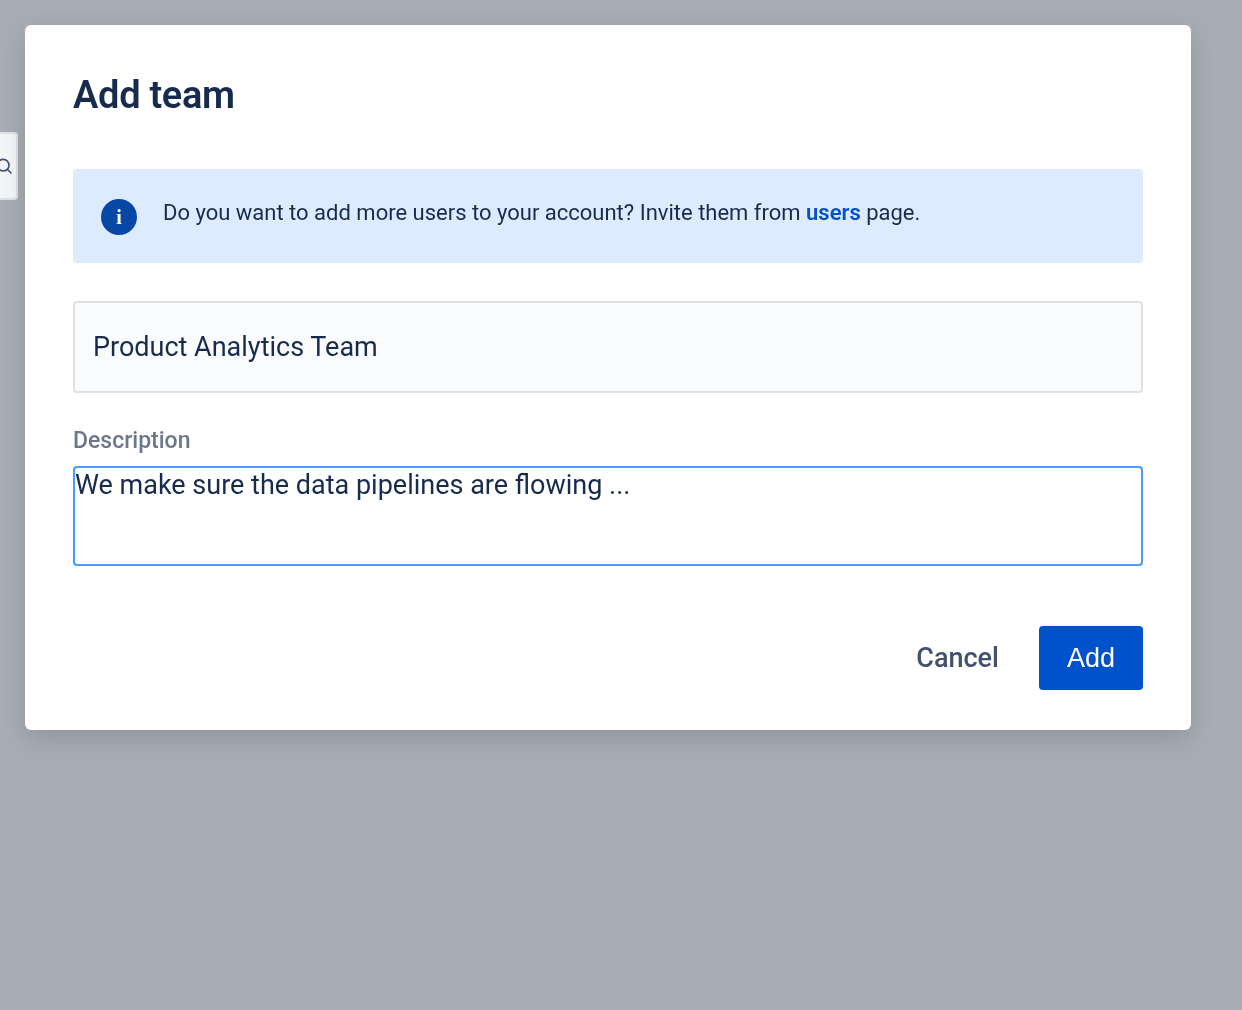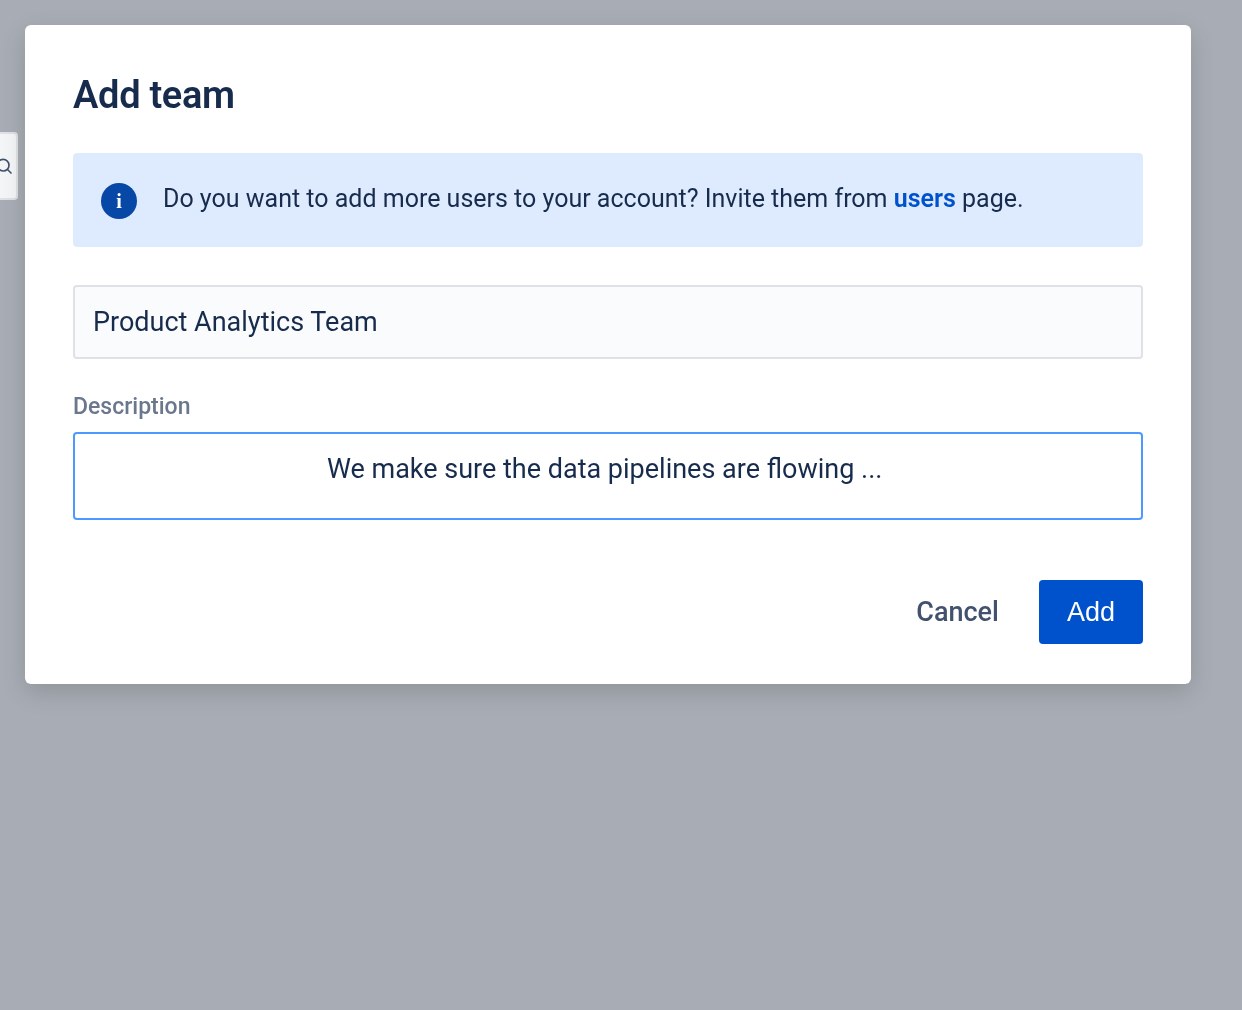--- a/index.html
+++ b/index.html
@@ -54,21 +54,21 @@
       right: 51px;
       background: #ffffff;
       border-radius: 6px;
       padding: 48px 48px 40px 48px;
       box-shadow: 0 8px 24px rgba(0,0,0,0.15);
     }
     .modal-title {
       font-size: 38px;
       font-weight: 600;
       color: #172b4d;
-      margin-bottom: 36px;
+      margin-bottom: 52px;
       letter-spacing: -0.3px;
     }
     .info-banner {
       background: #deebff;
       border-radius: 4px;
       padding: 28px 36px 28px 28px;
       display: flex;
       align-items: flex-start;
       gap: 26px;
       margin-bottom: 38px;
@@ -82,68 +82,66 @@
       display: flex;
       align-items: center;
       justify-content: center;
       color: #ffffff;
       font-weight: 700;
       font-size: 20px;
       font-family: Georgia, serif;
       margin-top: 2px;
     }
     .info-text {
-      font-size: 25px;
+      font-size: 22px;
       color: #172b4d;
       line-height: 1.45;
     }
     .info-text a {
       color: #0052cc;
       font-weight: 600;
       text-decoration: none;
     }
     .form-group {
       margin-bottom: 34px;
     }
     .form-label {
       display: block;
       font-size: 23px;
       color: #6b778c;
       font-weight: 500;
       margin-bottom: 12px;
     }
     .text-input {
       width: 100%;
-      height: 74px;
+      height: 92px;
       background: #fafbfc;
       border: 2px solid #dfe1e6;
       border-radius: 4px;
       padding: 0 18px;
       font-size: 27px;
       color: #172b4d;
       font-family: inherit;
       outline: none;
     }
     .text-input::placeholder {
       color: #7a869a;
     }
     .textarea-input {
       width: 100%;
-      height: 88px;
+      height: 100px;
       background: #ffffff;
       border: 2px solid #4c9aff;
       border-radius: 4px;
-      padding: 18px;
       font-size: 27px;
       color: #172b4d;
       font-family: inherit;
       outline: none;
       resize: none;
       line-height: 1.3;
-      text-align: center;
     }
     .button-row {
       display: flex;
       justify-content: flex-end;
       gap: 32px;
       margin-top: 56px;
     }
     .btn-cancel {
       background: transparent;
       border: none;

